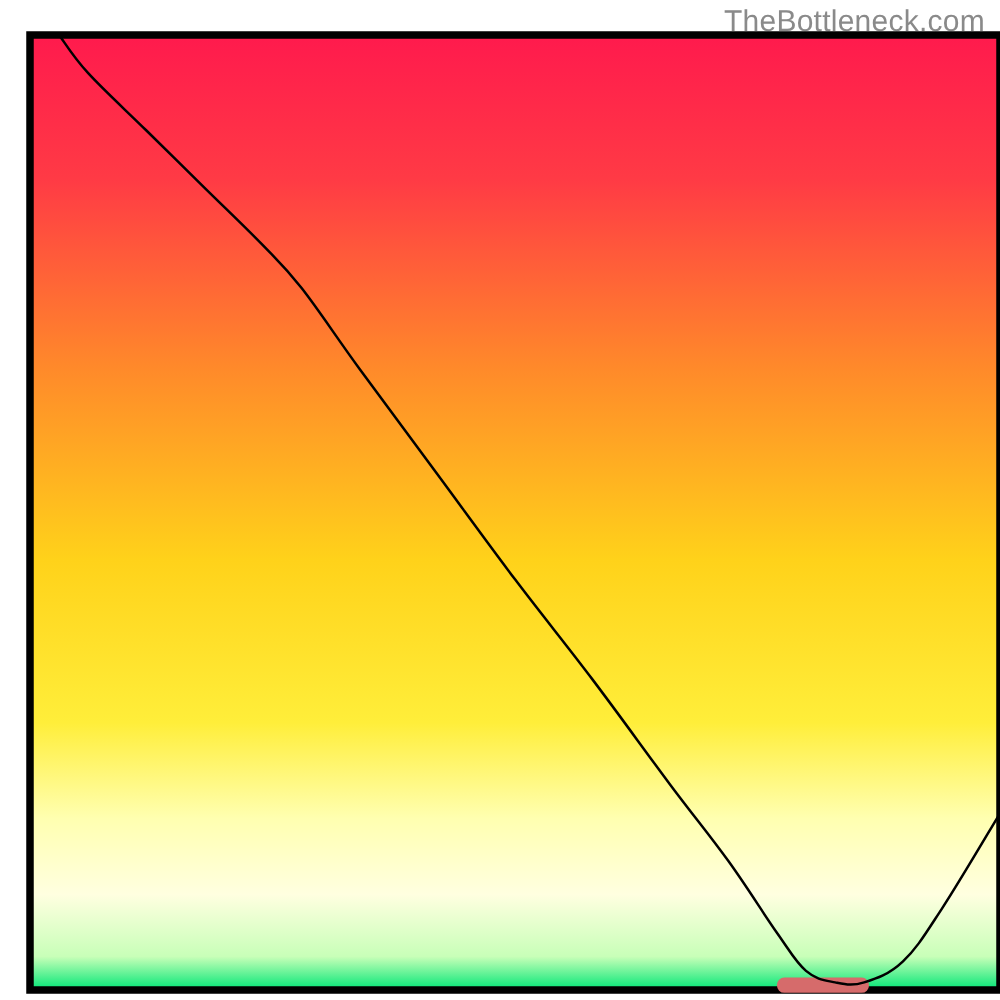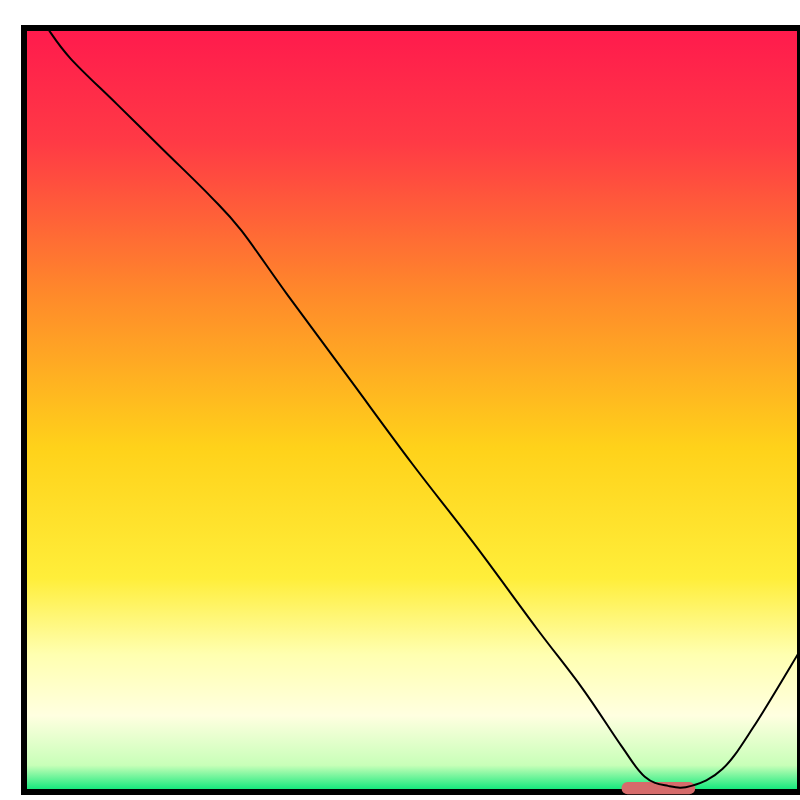--- a/index.html
+++ b/index.html
@@ -25,20 +25,21 @@
     top: 0;
     width: 800px;
     height: 800px;
     display: block;
   }
 </style>
 </head>
 <body>
 
 <div class="wrap">
+  <div class="attribution">TheBottleneck.com</div>
   <svg class="plot" viewBox="0 0 800 800">
     <defs>
       <linearGradient id="bg-grad" x1="0" y1="0" x2="0" y2="1">
           <stop offset="0%" stop-color="#ff1a4d"></stop>
           <stop offset="15%" stop-color="#ff3a45"></stop>
           <stop offset="35%" stop-color="#ff8a2a"></stop>
           <stop offset="55.00000000000001%" stop-color="#ffd21a"></stop>
           <stop offset="72%" stop-color="#ffee3a"></stop>
           <stop offset="82%" stop-color="#ffffb0"></stop>
           <stop offset="90%" stop-color="#ffffe0"></stop>

